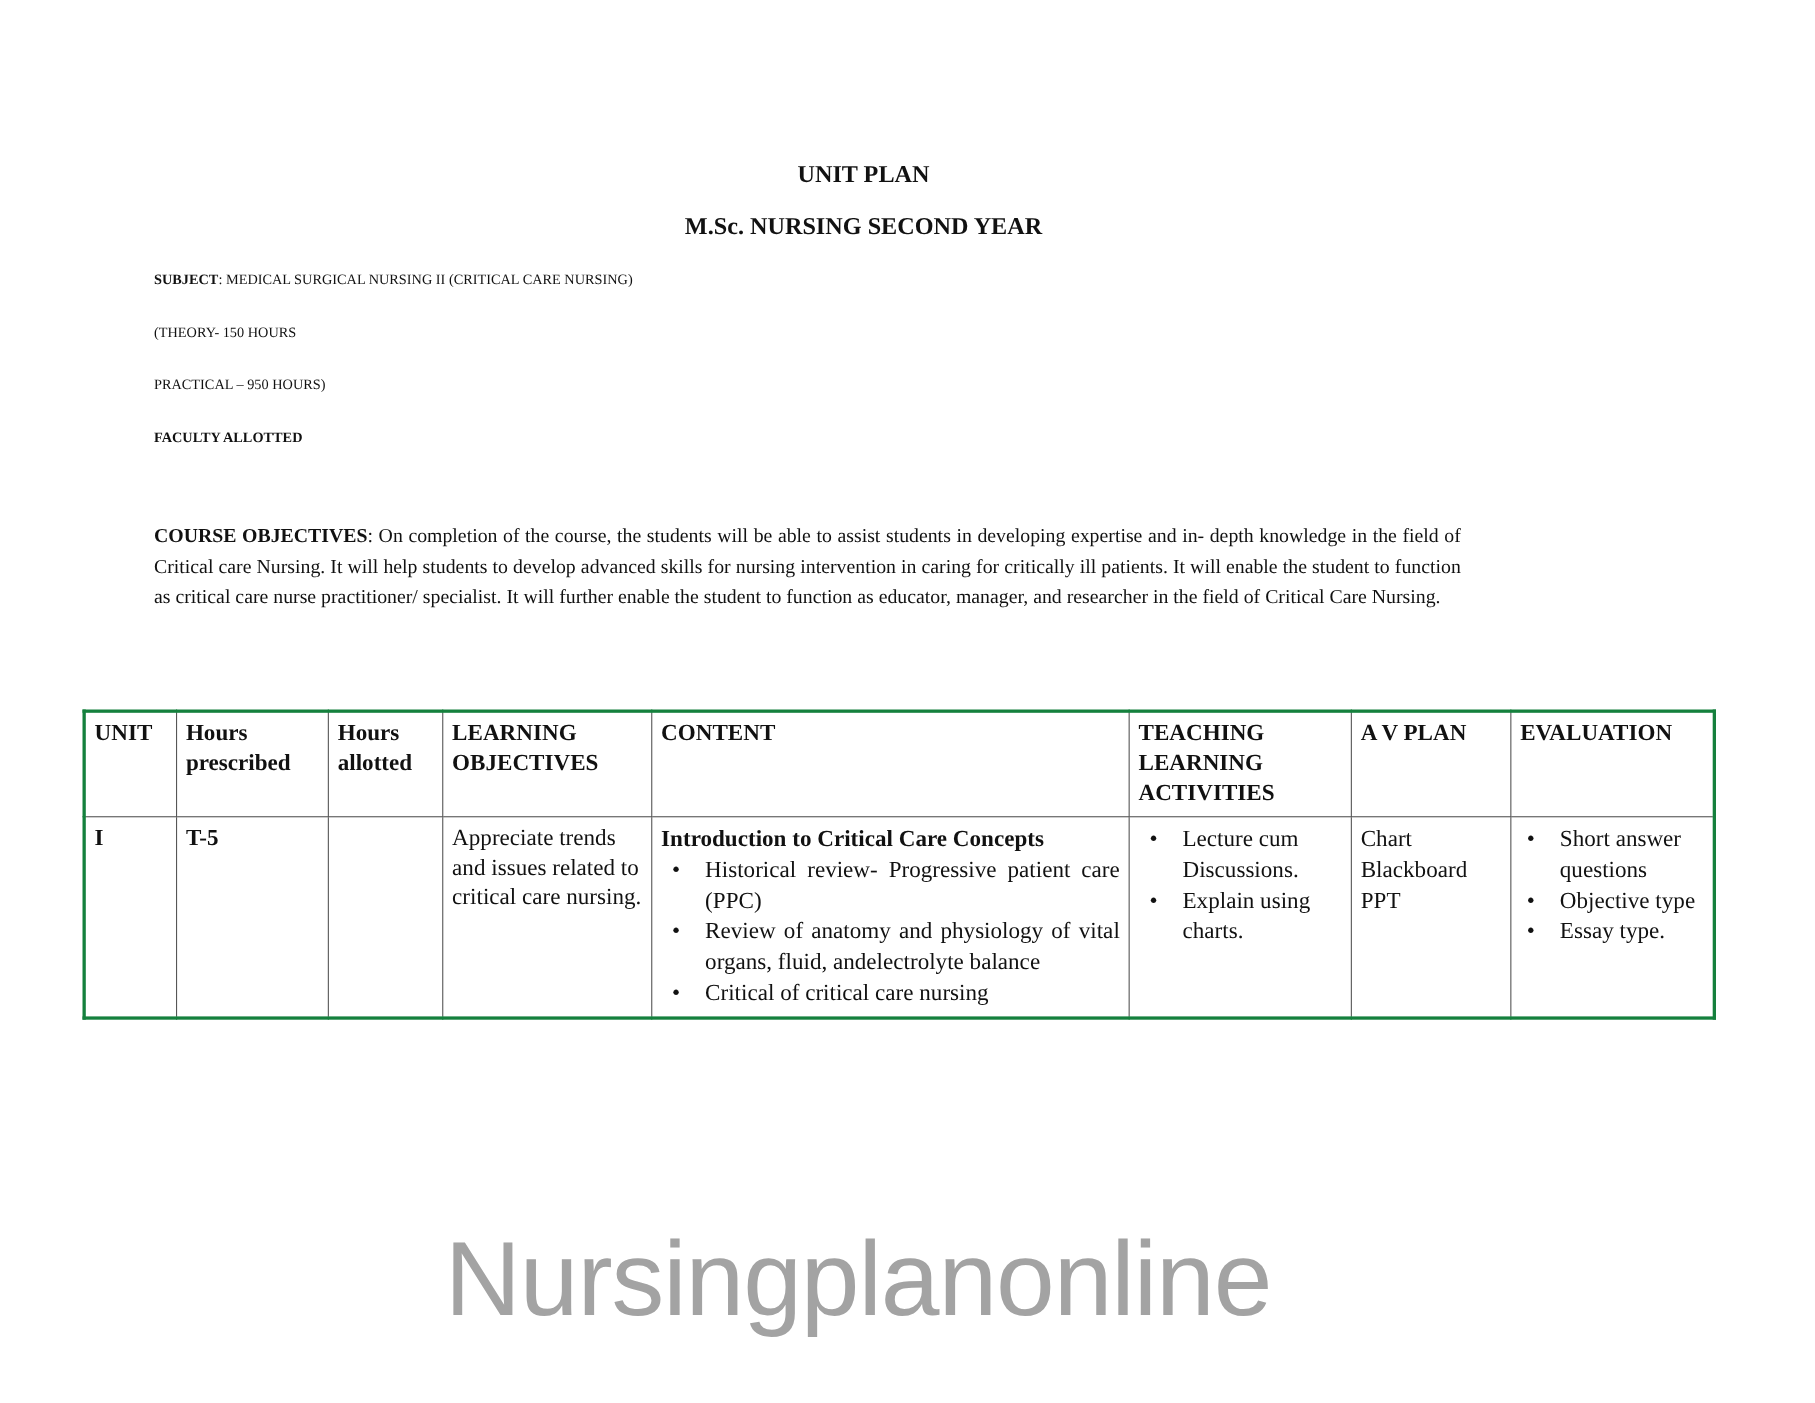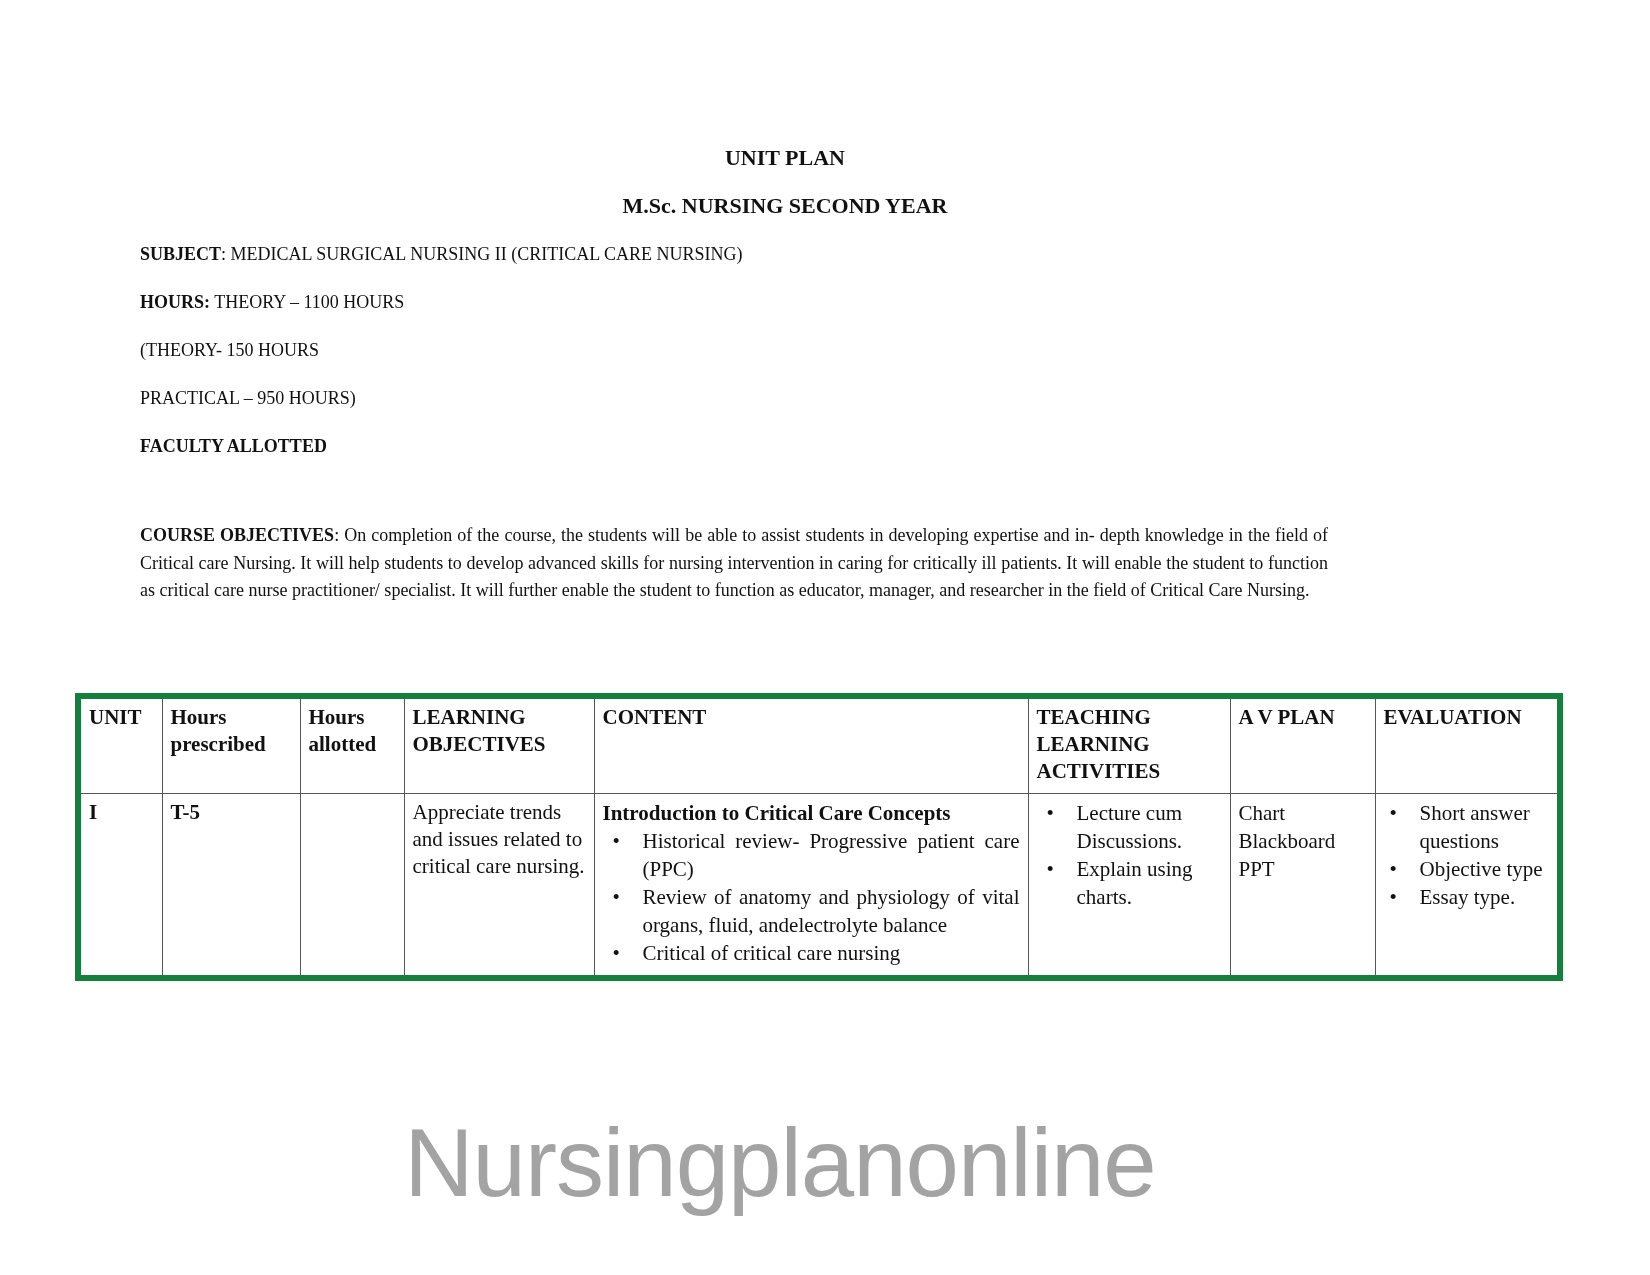--- a/index.html
+++ b/index.html
@@ -18,21 +18,21 @@
     width: 1290px;
     margin-left: 140px;
     text-align: center;
     font-size: 22px;
     line-height: 26px;
     font-weight: bold;
     margin-bottom: 22px;
   }
   .line {
     margin-left: 140px;
-    font-size: 18px;
+    font-size: 13px;
     line-height: 26px;
     margin-bottom: 22px;
     font-weight: normal;
   }
   .line .lbl { font-weight: bold; }
   .bold-line { font-weight: bold; }
 
   .objectives {
     margin-left: 140px;
     margin-top: 63px;
@@ -42,21 +42,21 @@
     text-align: justify;
   }
   .objectives .lbl { font-weight: bold; }
 
   table.plan {
     margin-left: 75px;
     margin-top: 88px;
     width: 1482px;
     border-collapse: collapse;
     table-layout: fixed;
-    border: 6px solid #15803d;
+    border: 3px solid #15803d;
   }
   table.plan th, table.plan td {
     border: 1px solid #565656;
     vertical-align: top;
     text-align: left;
     padding: 5px 8px 8px 8px;
     font-size: 21px;
     line-height: 27px;
   }
   table.plan th { font-weight: bold; height: 88px; }
@@ -106,21 +106,20 @@
 </head>
 <body>
 
 <div class="page">
 
   <div class="center-block">UNIT PLAN</div>
   <div class="center-block">M.Sc. NURSING SECOND YEAR</div>
 
   <div class="line"><span class="lbl">SUBJECT</span><span>: MEDICAL SURGICAL NURSING II (CRITICAL CARE NURSING)</span></div>
 
-  <div class="line"><span class="lbl">HOURS:</span><span> THEORY – 1100 HOURS</span></div>
 
   <div class="line">(THEORY- 150 HOURS</div>
 
   <div class="line">PRACTICAL – 950 HOURS)</div>
 
   <div class="line bold-line">FACULTY ALLOTTED</div>
 
   <p class="objectives"><span class="lbl">COURSE OBJECTIVES</span><span>: On completion of the course, the students will be able to assist students in developing expertise and in- depth knowledge in the field of Critical care Nursing.  It will help students to develop advanced skills for nursing intervention in caring for critically ill patients. It will enable the student to function as critical care nurse practitioner/ specialist. It will further enable the student to function as educator, manager, and researcher in the field of Critical Care Nursing.</span></p>
 
   <table class="plan">

